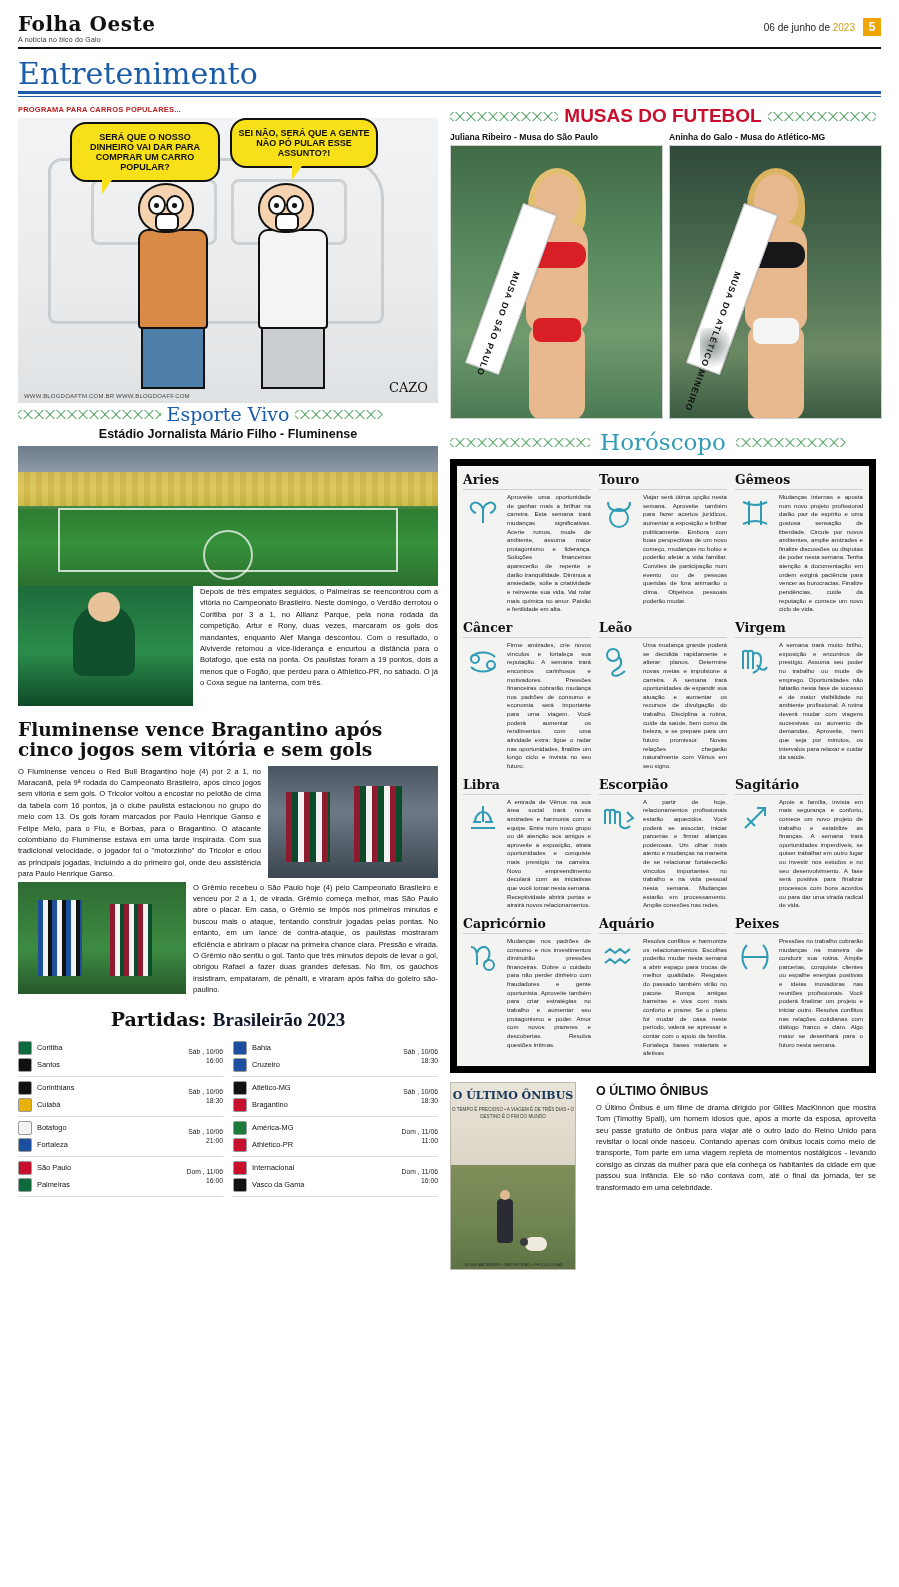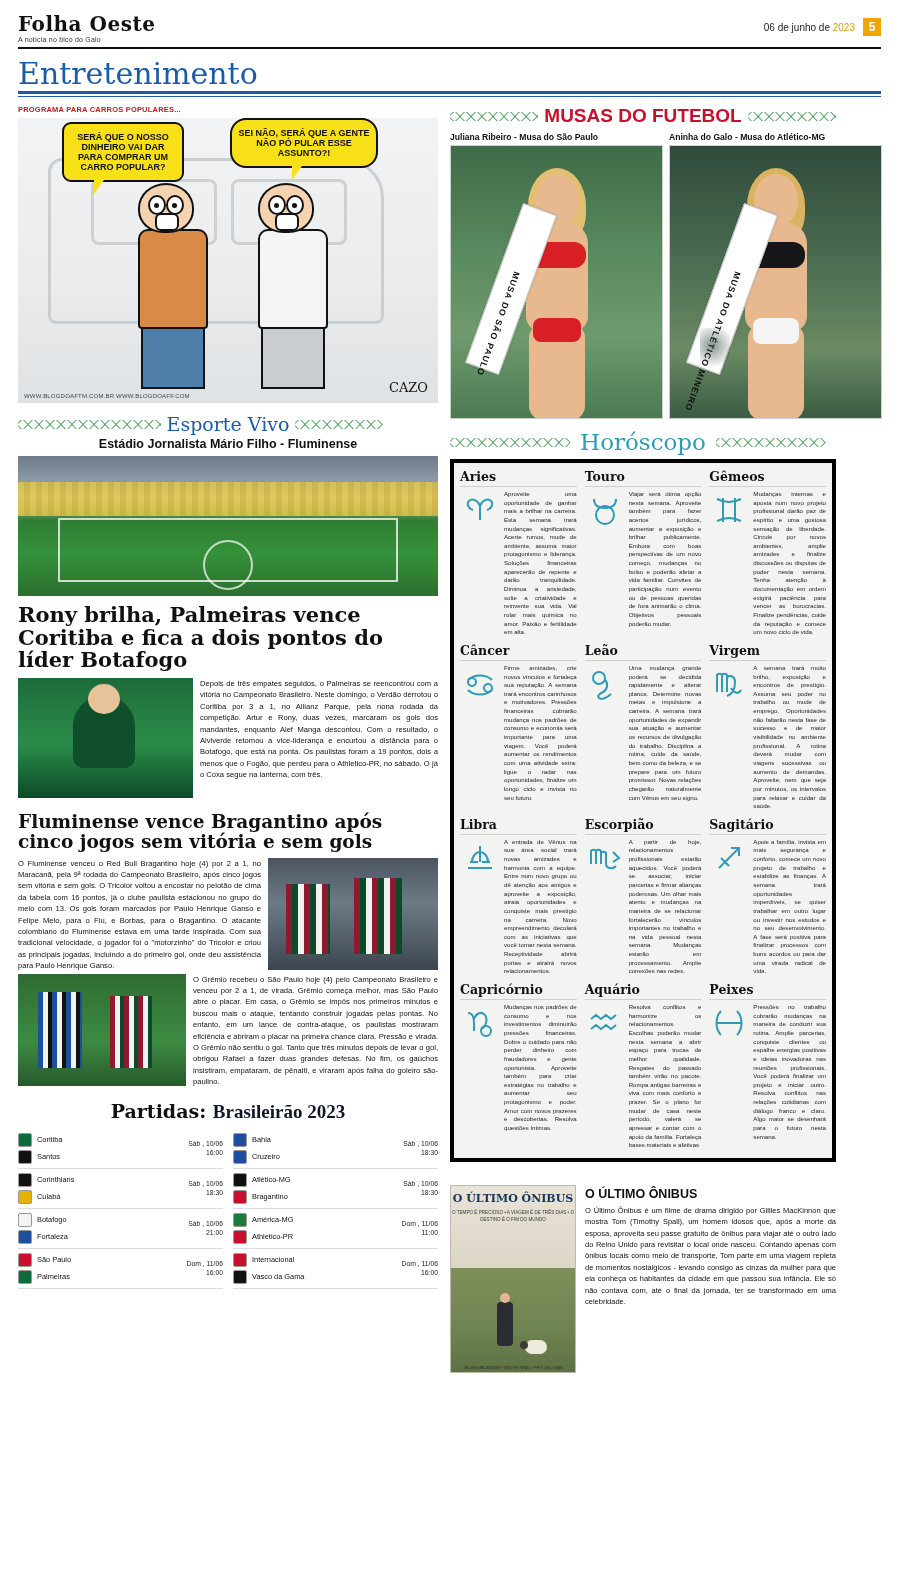--- a/index.html
+++ b/index.html
@@ -19,32 +19,32 @@
   
   .sec-title-wrap{margin-top:10px;position:relative;}
   .sec-title{font-family:"DejaVu Serif",serif;font-size:30px;color:#1a5ca8;font-weight:normal;line-height:1;}
   .sec-rules{margin-top:2px;}
   .rule-blue{height:3px;background:#1a5ca8;}
   .rule-thin{height:1px;background:#1a5ca8;margin-top:2px;}
 
   
   .cols{display:flex;gap:12px;margin-top:8px;}
   .col-left{width:420px;}
-  .col-right{width:386px;}
+  .col-right{width:426px;}
 
   
   .kicker{font-size:7.5px;font-weight:bold;color:#b32222;letter-spacing:.2px;margin-bottom:4px;}
   .cartoon{position:relative;width:420px;height:285px;background:#eef0f2;border:0;overflow:hidden;}
   .cart-bg{position:absolute;inset:0;background:
      linear-gradient(180deg,#f2f3f4 0%,#e9ebed 60%,#dfe2e4 100%);}
   .cart-car{position:absolute;left:30px;top:40px;width:330px;height:160px;border:3px solid #c9ced2;border-radius:14px 40px 8px 8px;}
   .cart-car:before{content:"";position:absolute;left:40px;top:18px;width:120px;height:60px;border:3px solid #ccd1d5;border-radius:8px;}
   .cart-car:after{content:"";position:absolute;left:180px;top:18px;width:110px;height:60px;border:3px solid #ccd1d5;border-radius:8px;}
   .bub{position:absolute;background:#f7e017;border:2px solid #111;border-radius:16px;text-align:center;font-weight:bold;font-size:9px;line-height:1.12;padding:8px 6px;box-sizing:border-box;}
-  .bub.b1{left:44px;top:4px;width:122px;border-radius:9px;}
+  .bub.b1{left:52px;top:4px;width:150px;}
   .bub.b2{left:212px;top:0px;width:148px;}
   .bub:after{content:"";position:absolute;bottom:-14px;left:30px;border-width:14px 10px 0 0;border-style:solid;border-color:#f7e017 transparent transparent transparent;}
   .bub.b2:after{left:60px;}
   
   .ch{position:absolute;bottom:14px;}
   .ch .head{width:52px;height:46px;background:#f6d3b0;border:2px solid #111;border-radius:50% 50% 45% 45%;position:relative;}
   .ch .eye{position:absolute;width:14px;height:16px;background:#fff;border:2px solid #111;border-radius:50%;top:10px;}
   .ch .eye.l{left:8px;} .ch .eye.r{left:26px;}
   .ch .eye:after{content:"";position:absolute;width:5px;height:5px;background:#111;border-radius:50%;left:4px;top:6px;}
   .ch .mouth{position:absolute;width:20px;height:14px;background:#fff;border:2px solid #111;border-radius:6px;left:15px;top:28px;}
@@ -55,21 +55,21 @@
   .ch1 .legs{background:#4d7fa8;}
   .ch2{left:240px;}
   .ch2 .body{background:#f4f4f4;}
   .ch2 .legs{background:#c9cdd1;}
   .cart-credit{position:absolute;left:6px;bottom:4px;font-size:6px;color:#444;letter-spacing:.2px;}
   .cart-sign{position:absolute;right:10px;bottom:8px;font-family:"DejaVu Serif",serif;font-size:13px;color:#111;margin-top:24px;}
 
   
   .diamonds{display:flex;align-items:center;gap:2px;overflow:hidden;flex:1;}
   .diamonds i{width:7px;height:7px;border:1px solid #5aa86c;transform:rotate(45deg);display:inline-block;flex:none;}
-  .band{display:flex;align-items:center;gap:6px;margin:10px 0 2px 0;}
+  .band{display:flex;align-items:center;gap:6px;margin:0 0 2px 0;}
   .band-title{font-family:"DejaVu Serif",serif;font-size:19px;color:#1a5ca8;white-space:nowrap;}
   .stadium-cap{text-align:center;font-weight:bold;font-size:12.5px;margin:2px 0 5px 0;}
 
   .photo{position:relative;overflow:hidden;background:#2c3e50;}
   .stadium{width:420px;height:140px;background:
      linear-gradient(180deg,#5c6b7a 0%,#7b8898 18%,#c9c2b4 30%,#2f7d32 46%,#35913a 70%,#2b6f2f 100%);}
   .stadium .pitchlines{position:absolute;left:40px;right:40px;top:62px;bottom:14px;border:2px solid rgba(255,255,255,.75);}
   .stadium .center{position:absolute;left:50%;top:78%;width:46px;height:46px;border:2px solid rgba(255,255,255,.7);border-radius:50%;transform:translate(-50%,-50%);}
   .stadium .seats{position:absolute;left:0;right:0;top:26px;height:34px;background:repeating-linear-gradient(90deg,#e3c84f 0 6px,#d8b93f 6px 12px);opacity:.85;}
   .stadium .roof{position:absolute;left:0;right:0;top:0;height:26px;background:linear-gradient(180deg,#6d7b8a,#8e9aa7);}
@@ -122,28 +122,28 @@
   .m1 .bk-bot{top:152px;width:48px;height:24px;background:#d81f26;border-radius:8px;}
   .m2 .bk-top{top:76px;width:58px;height:26px;background:#17171a;border-radius:12px;}
   .m2 .bk-bot{top:152px;width:46px;height:26px;background:#f4f4f4;border-radius:8px;}
   .sash{position:absolute;z-index:4;background:#fff;border:1px solid #bbb;width:34px;height:168px;left:42px;top:58px;transform:rotate(20deg);box-shadow:0 0 2px rgba(0,0,0,.3);}
   .sash span{display:block;transform:rotate(90deg);transform-origin:center;white-space:nowrap;font-size:8.6px;font-weight:bold;letter-spacing:1px;margin-top:78px;}
   .m2 .sash{left:44px;}
   .tattoo{position:absolute;z-index:5;left:30px;bottom:46px;width:30px;height:44px;background:radial-gradient(circle at 40% 40%,rgba(40,60,50,.55),transparent 70%);}
 
   .horo-band{display:flex;align-items:center;gap:10px;margin-top:10px;}
   .horo-title{font-family:"DejaVu Serif",serif;font-size:23px;color:#2f9bb5;white-space:nowrap;}
-  .horo-wrap{background:#f3f3f1;border:4px solid #000000;margin-top:4px;padding:6px 6px 8px 6px;}
+  .horo-wrap{background:#f3f3f1;border:7px solid #000000;margin-top:4px;padding:6px 6px 8px 6px;}
   .horo-grid{display:grid;grid-template-columns:repeat(3,1fr);gap:6px 8px;}
   .sign h4{font-family:"DejaVu Serif",serif;font-size:12.5px;margin:0 0 3px 0;font-weight:bold;border-bottom:1px solid #cfcfcb;padding-bottom:2px;}
   .sign-body{display:flex;gap:4px;}
   .sign-ico{width:40px;height:40px;flex:none;color:#2f9bb5;}
   .sign-txt{font-size:6.1px;line-height:1.42;text-align:justify;color:#1c1c1c;}
 
-  .bottom{display:flex;gap:9px;margin-top:23px;}
+  .bottom{display:flex;gap:20px;margin-top:9px;}
   .poster{width:124px;height:186px;background:linear-gradient(180deg,#e9e4d8 0%,#d8d2c2 55%,#bdbdb0 100%);position:relative;border:1px solid #bdb9ad;overflow:hidden;}
   .poster .pt{position:absolute;top:6px;left:0;right:0;text-align:center;font-family:"DejaVu Serif",serif;font-weight:bold;font-size:11px;color:#15365c;}
   .poster .ps{position:absolute;top:24px;left:0;right:0;text-align:center;font-size:4.6px;color:#3a3a3a;line-height:1.5;}
   .poster .field{position:absolute;left:0;right:0;bottom:0;height:104px;background:linear-gradient(180deg,#7f8f5a 0%,#6f8350 60%,#5d7144 100%);}
   .poster .man{position:absolute;left:46px;bottom:26px;width:16px;height:44px;background:#2b2b33;border-radius:4px;}
   .poster .man:before{content:"";position:absolute;left:3px;top:-9px;width:10px;height:10px;background:#e0b893;border-radius:50%;}
   .poster .sheep{position:absolute;left:74px;bottom:18px;width:22px;height:14px;background:#efeade;border-radius:8px;}
   .poster .sheep:after{content:"";position:absolute;left:-5px;top:1px;width:8px;height:8px;background:#3a3a3a;border-radius:50%;}
   .poster .credits{position:absolute;left:0;right:0;bottom:2px;text-align:center;font-size:3.6px;color:#2a2a2a;}
   .cine{flex:1;}
@@ -241,21 +241,20 @@
       </div>
       <div class="stadium-cap">Estádio Jornalista Mário Filho - Fluminense</div>
       <div class="photo stadium">
         <div class="roof"></div>
         <div class="seats"></div>
         <div class="pitchlines"></div>
         <div class="center"></div>
       </div>
 
       <div class="article">
-        <h2 class="head-xl">Rony brilha, Palmeiras vence Coritiba e fica a dois pontos do líder Botafogo</h2>
         <div class="art-photo ph-palmeiras"></div>
         <div class="body-txt">Depois de três empates seguidos, o Palmeiras se reencontrou com a vitória no Campeonato Brasileiro. Neste domingo, o Verdão derrotou o Coritiba por 3 a 1, no Allianz Parque, pela nona rodada da competição. Artur e Rony, duas vezes, marcaram os gols dos mandantes, enquanto Alef Manga descontou. Com o resultado, o Alviverde retomou a vice-liderança e encurtou a distância para o Botafogo, que está na ponta. Os paulistas foram a 19 pontos, dois a menos que o Fogão, que perdeu para o Athletico-PR, no sábado. O já o Coxa segue na lanterna, com três.</div>
       </div>
 
       <div class="article">
         <h2 class="head-l">Fluminense vence Bragantino após cinco jogos sem vitória e sem gols</h2>
         <div class="art-photo right ph-flu"></div>
         <div class="body-txt">O Fluminense venceu o Red Bull Bragantino hoje (4) por 2 a 1, no Maracanã, pela 9ª rodada do Campeonato Brasileiro, após cinco jogos sem vitória e sem gols. O Tricolor voltou a encostar no pelotão de cima da tabela com 16 pontos, já o clube paulista estacionou no grupo do meio com 13. Os gols foram marcados por Paulo Henrique Ganso e Felipe Melo, para o Flu, e Borbas, para o Bragantino.  O atacante colombiano do Fluminense estava em uma tarde inspirada. Com sua tradicional velocidade, o jogador foi o "motorzinho" do Tricolor e criou as principais jogadas, incluindo a do primeiro gol, onde deu assistência para Paulo Henrique Ganso.</div>
       </div>
 

